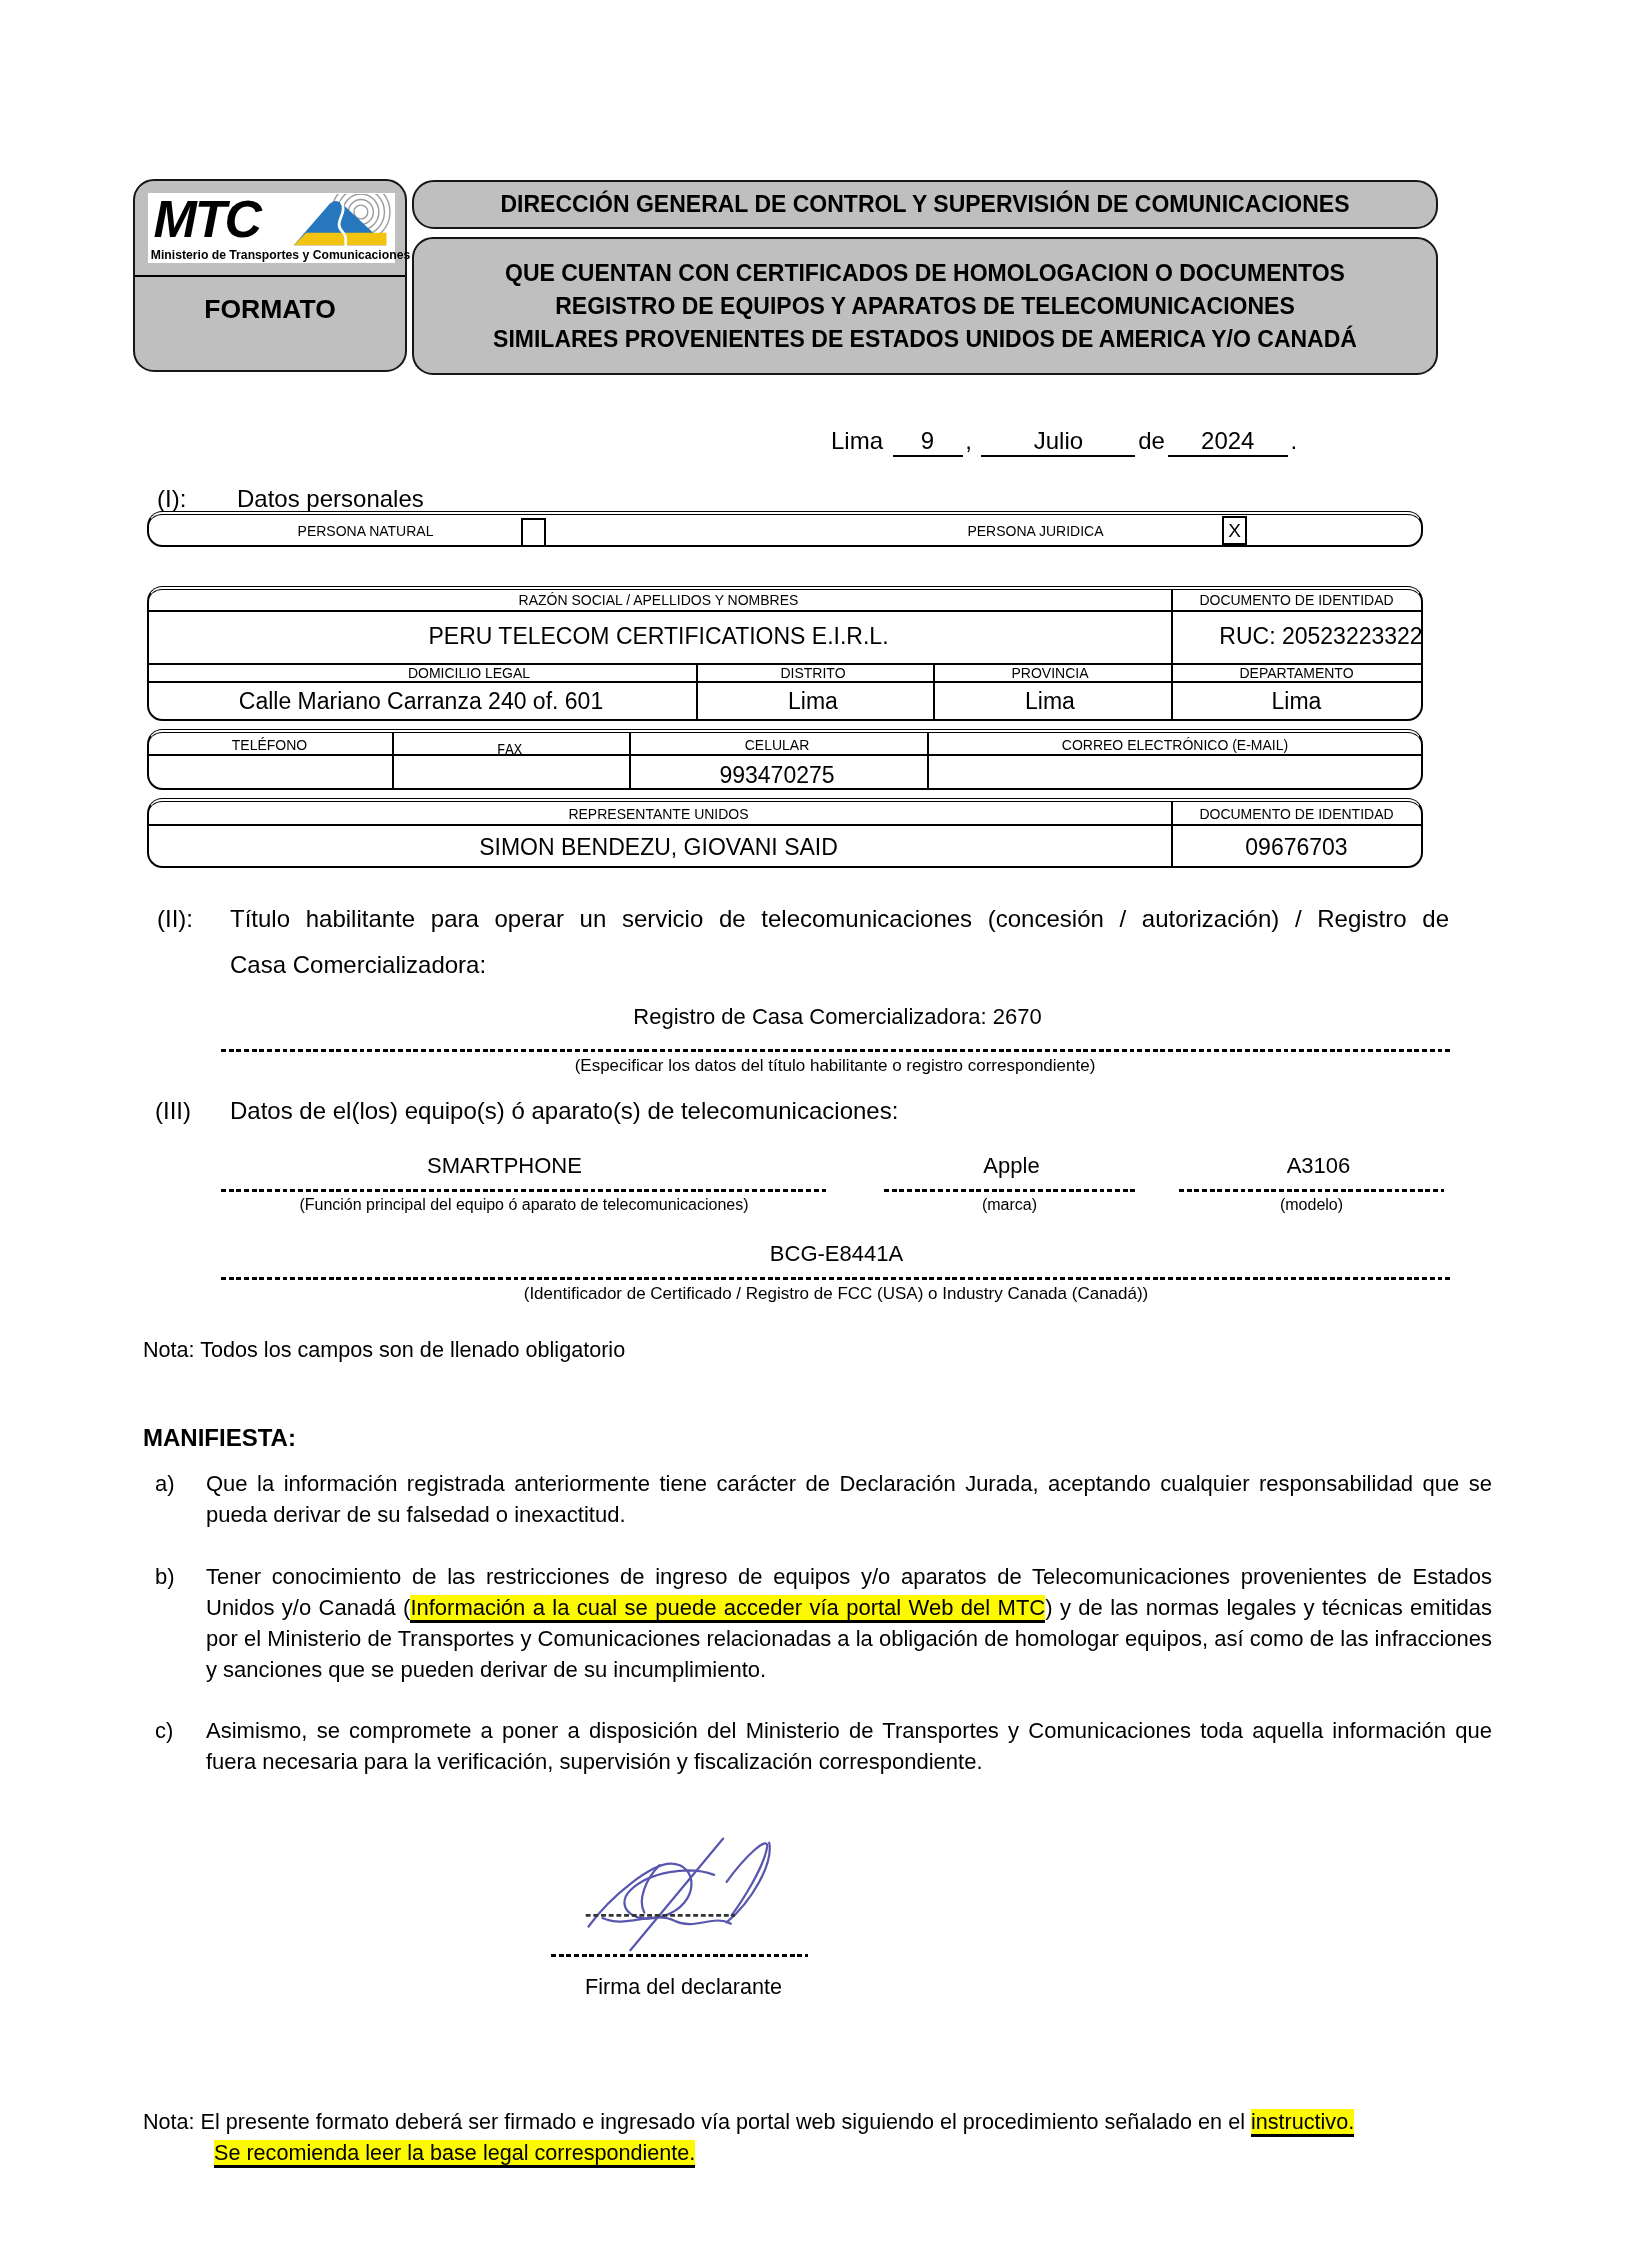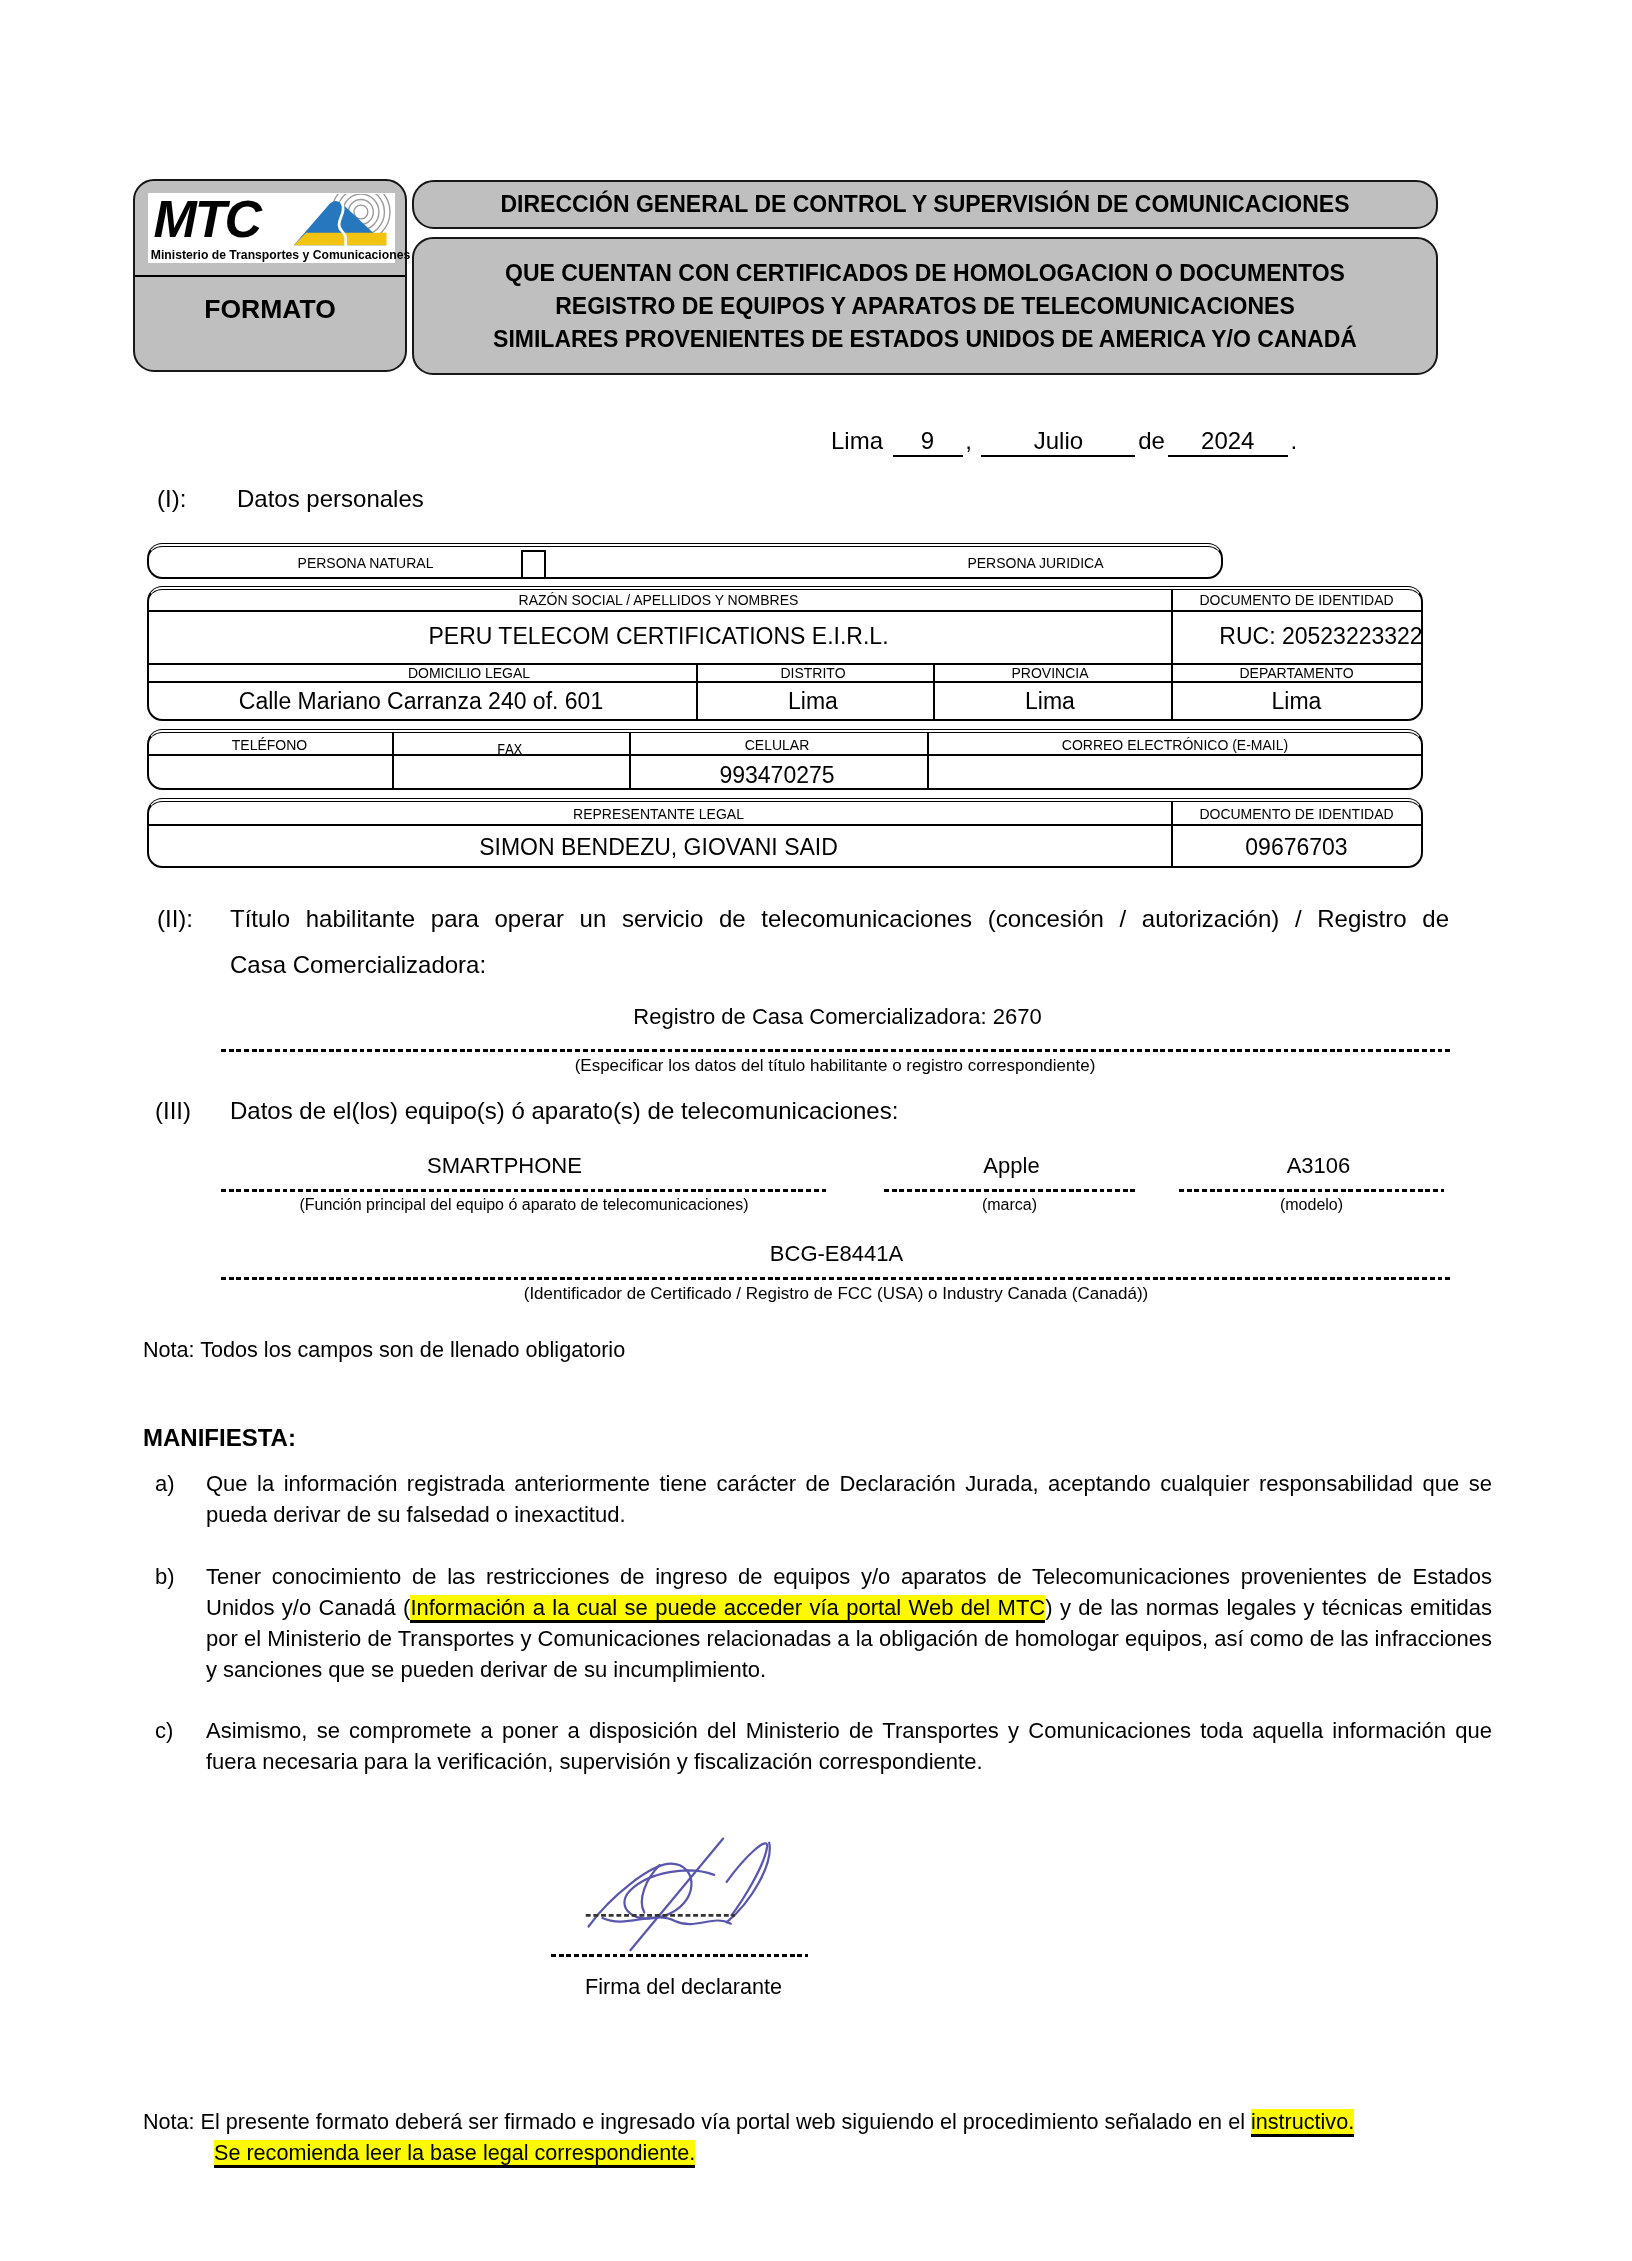--- a/index.html
+++ b/index.html
@@ -84,21 +84,21 @@
 
   <div class="abs dateline">
     <span>Lima</span>
     <span class="u" style="width:70px">9</span><span>,</span>
     <span class="u" style="width:154px">Julio</span><span>de</span><span class="u" style="width:120px">2024</span><span>.</span>
   </div>
 
   <div class="abs t34" style="left:157px;top:485px;">(I):</div>
   <div class="abs t34" style="left:237px;top:485px;">Datos personales</div>
 
-  <div class="tbox" style="left:147px;top:543px;width:1076px;height:36px;">
+  <div class="tbox" style="left:147px;top:511px;width:1276px;height:36px;">
     <div class="hcell" style="left:105px;top:7.7px;width:223px;">PERSONA NATURAL</div>
     <div class="chk" style="left:372px;top:2.8px;"></div>
     <div class="hcell" style="left:775px;top:7.7px;width:223px;">PERSONA JURIDICA</div>
     <div class="chk" style="left:1073px;top:1.4px;">X</div>
   </div>
 
   <div class="tbox" style="left:147px;top:586px;width:1276px;height:135px;">
     <div class="hcell" style="left:0;top:2.1px;width:1019px;">RAZÓN SOCIAL /  APELLIDOS Y NOMBRES</div>
     <div class="hcell" style="left:1022px;top:2.1px;width:251px;">DOCUMENTO DE IDENTIDAD</div>
     <div class="hline" style="top:19.5px;"></div>
@@ -128,21 +128,21 @@
     <div class="vcell" style="left:0;top:29px;width:241px;"></div>
     <div class="vcell" style="left:243px;top:29px;width:235px;"></div>
     <div class="vcell" style="left:480px;top:29px;width:296px;">993470275</div>
     <div class="vcell" style="left:778px;top:29px;width:496px;margin-top:48px;">giovanisimon@outlook.com</div>
     <div class="vline" style="left:243px;top:0;height:61px;"></div>
     <div class="vline" style="left:480px;top:0;height:61px;"></div>
     <div class="vline" style="left:778px;top:0;height:61px;"></div>
   </div>
 
   <div class="tbox" style="left:147px;top:798px;width:1276px;height:70px;">
-    <div class="hcell" style="left:0;top:4.2px;width:1019px;">REPRESENTANTE LEGAL</div>
+    <div class="hcell" style="left:0;top:4.2px;width:1019px;">REPRESENTANTE UNIDOS</div>
     <div class="hcell" style="left:1022px;top:4.2px;width:251px;">DOCUMENTO DE IDENTIDAD</div>
     <div class="hline" style="top:22px;"></div>
     <div class="vcell" style="left:0;top:32px;width:1019px;">SIMON BENDEZU, GIOVANI SAID</div>
     <div class="vcell" style="left:1022px;top:32px;width:251px;">09676703</div>
     <div class="vline" style="left:1022px;top:0;height:70px;"></div>
   </div>
 
   <div class="abs t34" style="left:157px;top:905px;">(II):</div>
   <div class="abs t34 jlast" style="left:230px;top:905px;width:1219px;">Título habilitante para operar un servicio de telecomunicaciones (concesión / autorización) / Registro de</div>
   <div class="abs t34" style="left:230px;top:951px;">Casa Comercializadora:</div>

